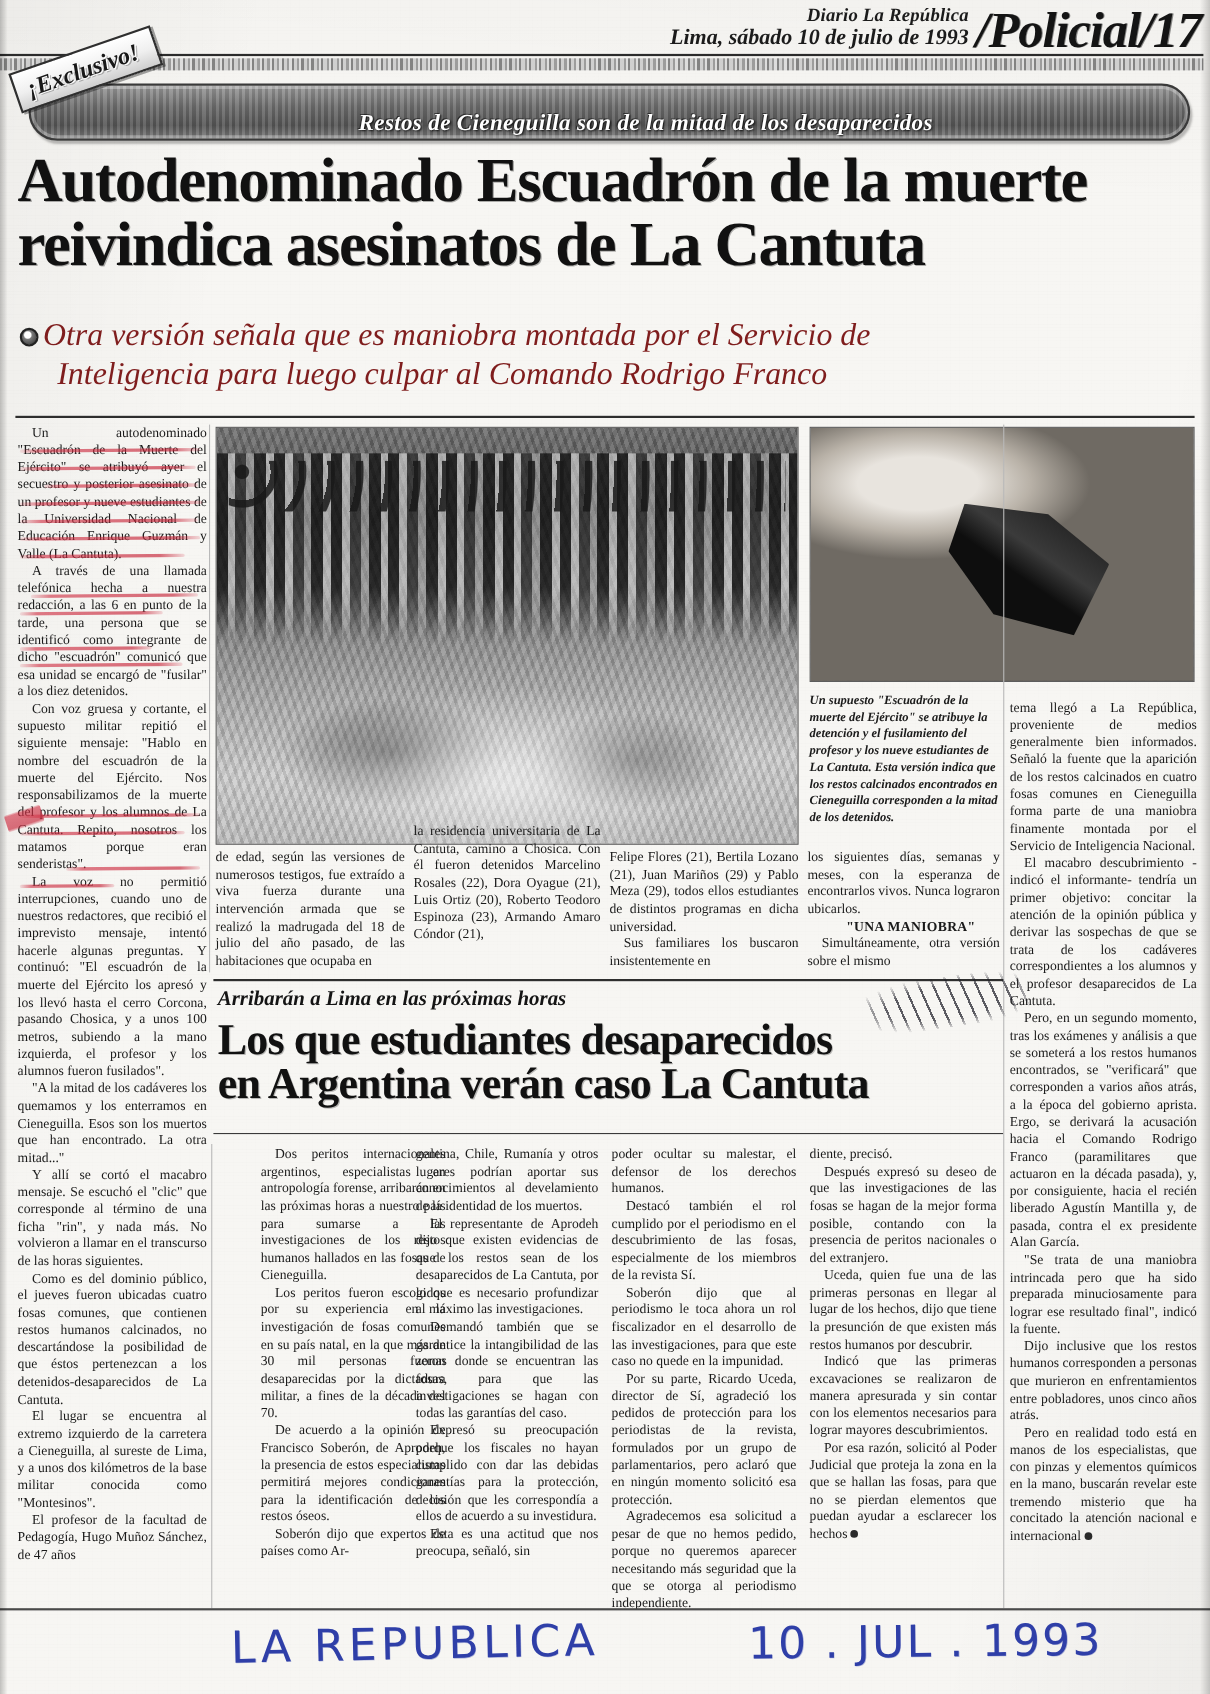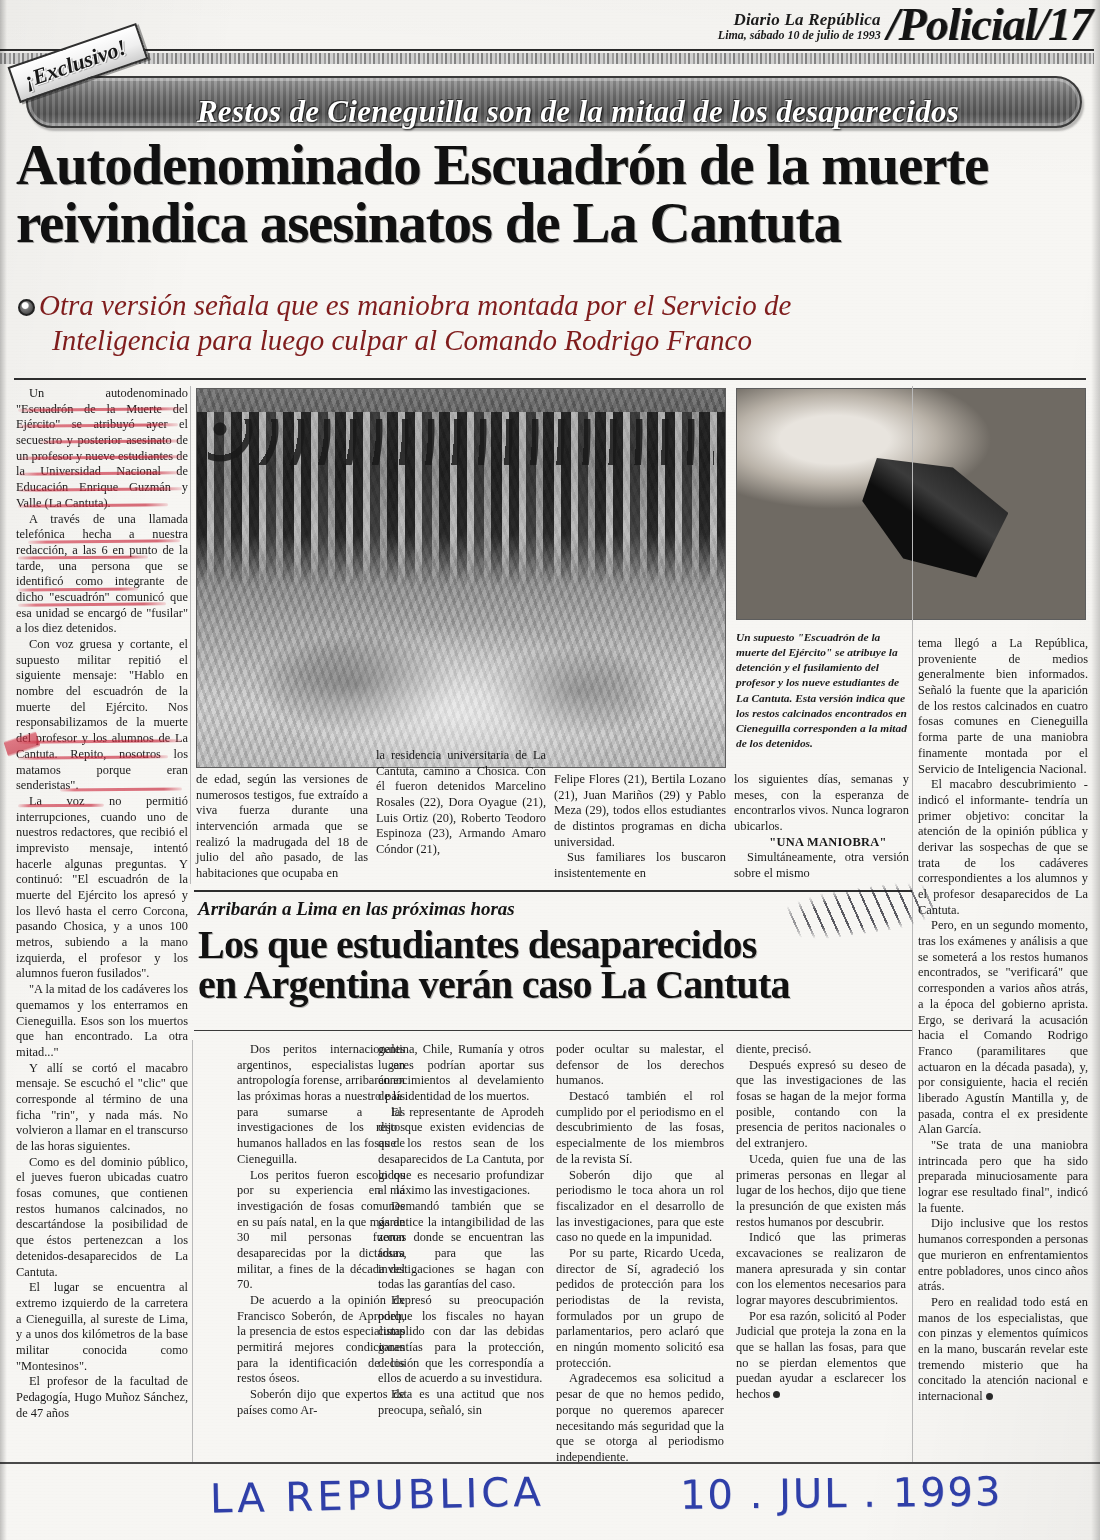--- a/index.html
+++ b/index.html
@@ -41,21 +41,21 @@
     display: flex; align-items: flex-end; gap: 6px;
   }
   .mh-left { text-align: right; line-height: 1.12; padding-bottom: 3px; }
   .mh-paper {
     font-family: "Liberation Serif", serif;
     font-style: italic; font-weight: bold; font-size: 17px; color: #1b1b1b;
     letter-spacing: .2px;
   }
   .mh-date {
     font-family: "Liberation Serif", serif;
-    font-style: italic; font-weight: bold; font-size: 12px; color: #1b1b1b;
+    font-style: italic; font-weight: bold; font-size: 20px; color: #1b1b1b;
     white-space: nowrap;
   }
   .mh-section {
     font-family: "Liberation Serif", serif;
     font-style: italic; font-weight: bold; font-size: 46px; color: #141414;
     line-height: .9; letter-spacing: -1px; white-space: nowrap;
     text-shadow: 1px 0 0 rgba(0,0,0,.45);
   }
   .mh-rule {
     position: absolute; left: 0; right: 6px; top: 49px;
@@ -91,23 +91,23 @@
     border-radius: 26px;
     background:
       repeating-linear-gradient(90deg, rgba(255,255,255,.10) 0 3px, rgba(0,0,0,.10) 3px 6px),
       linear-gradient(180deg,#9a9a9a 0%,#6e6e6e 40%,#565656 75%,#7d7d7d 100%);
     border: 2px solid #3a3a3a;
     box-shadow: inset 0 0 0 3px rgba(255,255,255,.28), 2px 3px 2px rgba(0,0,0,.25);
     display: flex; align-items: center; justify-content: center;
   }
   .kicker-bar span {
     font-family: "Liberation Serif", serif;
-    font-style: italic; font-weight: bold; font-size: 31px;
+    font-style: italic; font-weight: bold; font-size: 21px;
     color: #ffffff; text-shadow: 1px 1px 2px rgba(0,0,0,.85), -1px -1px 0 rgba(0,0,0,.5);
-    letter-spacing: .3px; padding-left: 48px; margin-top: 19px;
+    letter-spacing: .3px; padding-left: 66px; margin-top: 19px;
   }
 
   
   .headline {
     position: absolute; left: 16px; right: 16px; top: 138px;
     font-family: "Liberation Serif", serif;
     font-weight: bold; font-size: 57px; line-height: .95;
     color: #111; letter-spacing: -1.2px;
     text-shadow: 1px 1px 0 rgba(0,0,0,.30);
   }

